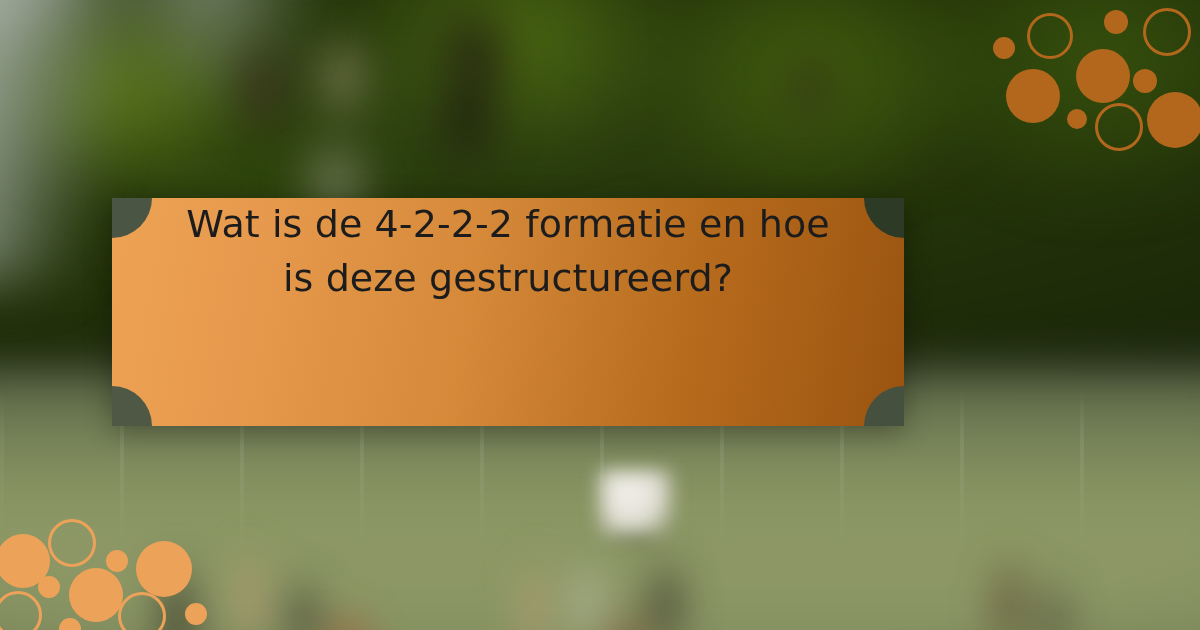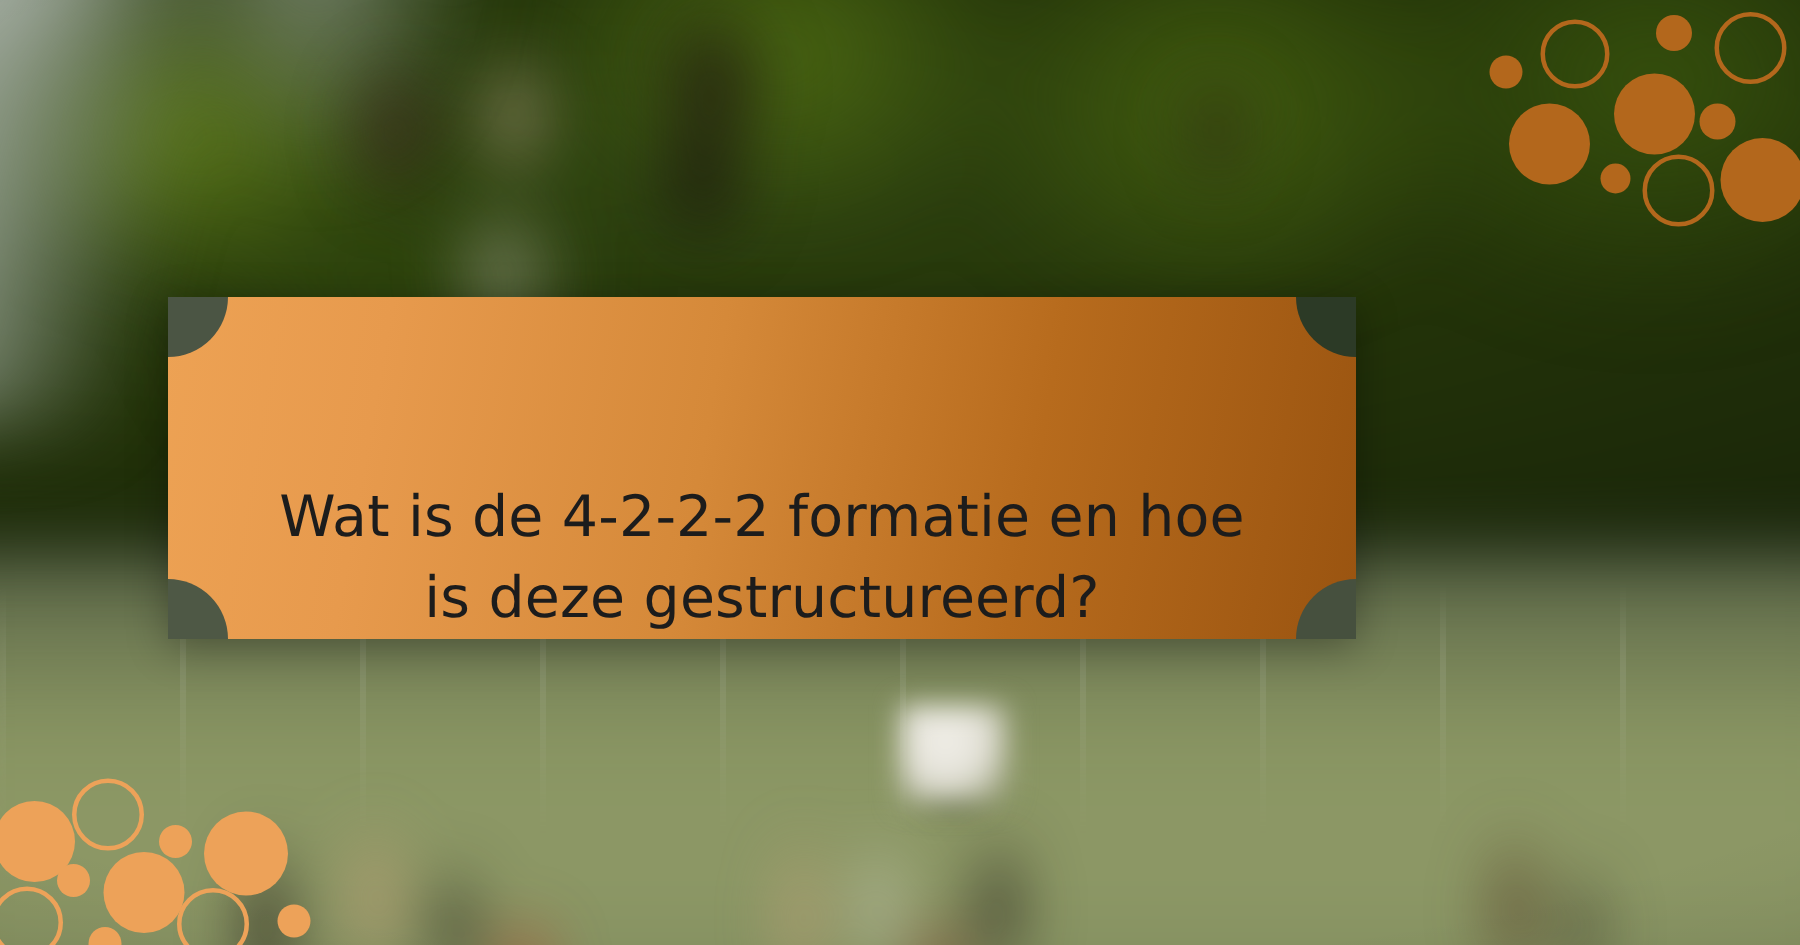--- a/index.html
+++ b/index.html
@@ -112,21 +112,21 @@
   
   .dots{position:absolute;pointer-events:none;}
   .dots-tr{right:0;top:0;width:210px;height:112px;}
   .dots-bl{left:0;bottom:0;width:232px;height:120px;}
   .dot{position:absolute;border-radius:50%;box-sizing:border-box;}
 
   
   .card{
     position:absolute;left:112px;top:198px;width:792px;height:228px;
     background:linear-gradient(100deg,#eda254 0%,#e79a4d 18%,#d58939 45%,#b76b1d 72%,#9a5410 100%);
-    display:flex;align-items:flex-end;justify-content:center;
+    display:flex;align-items:flex-start;justify-content:center;
     box-shadow:0 6px 26px rgba(0,0,0,.32);
   }
   
   .notch{position:absolute;width:40px;height:40px;background:transparent;}
   .notch::before{content:"";position:absolute;inset:0;}
   .nc-tl{left:0;top:0;}
   .nc-tr{right:0;top:0;}
   .nc-bl{left:0;bottom:0;}
   .nc-br{right:0;bottom:0;}
 

